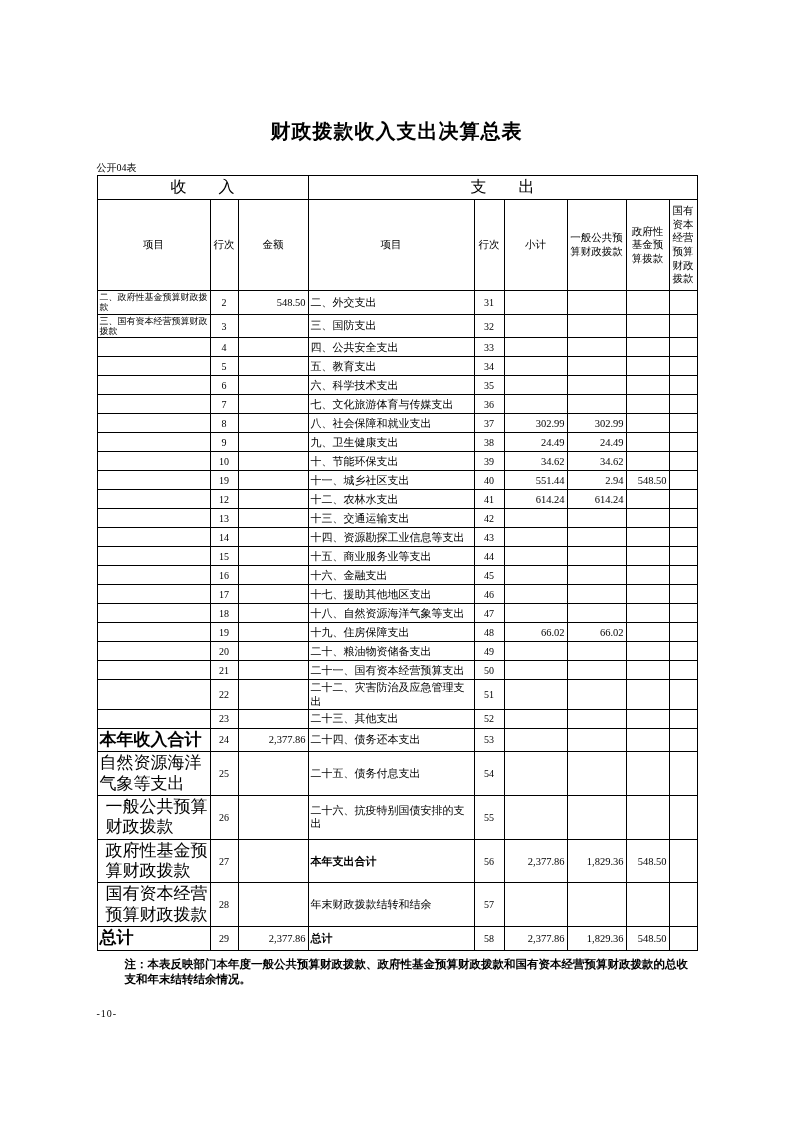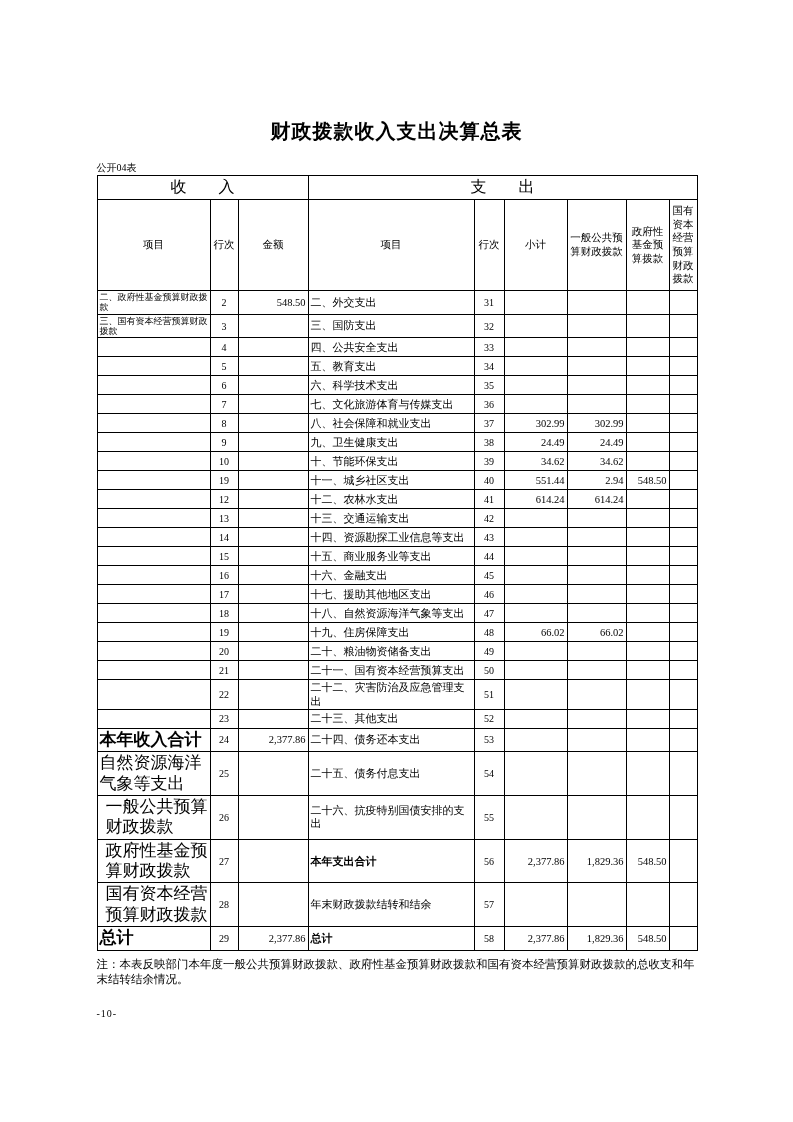--- a/index.html
+++ b/index.html
@@ -51,23 +51,24 @@
   td.c-iitem.big { font-size: 17px; line-height: 1.2; }
   td.c-eitem { font-size: 11px; line-height: 1.2; text-align: left; padding-left: 3px; }
   td.c-line  { font-size: 10px; text-align: center; }
   td.c-amt   { font-size: 10.5px; text-align: right; padding-right: 3px; }
   .bold   { font-weight: bold; }
   .center { text-align: left; }
   .indent { padding-left: 8px !important; }
 
   .note {
     font-size: 11.5px;
-    font-weight: normal;
+    font-weight: bold;
     line-height: 1.35;
     margin-top: 6px;
+    margin-left: 28px;
   }
   .page-number {
     text-align: left;
     font-size: 10px;
     margin-top: 20px;
     letter-spacing: 1px;
   }
 </style>
 </head>
 <body>

